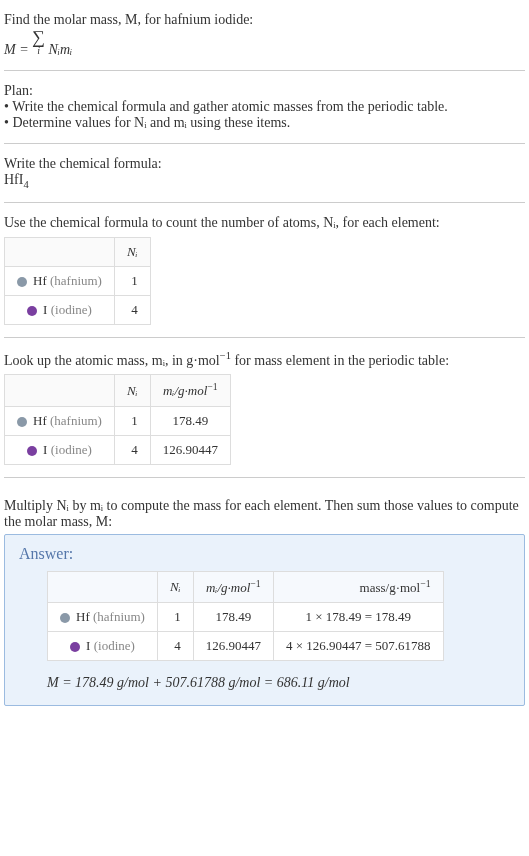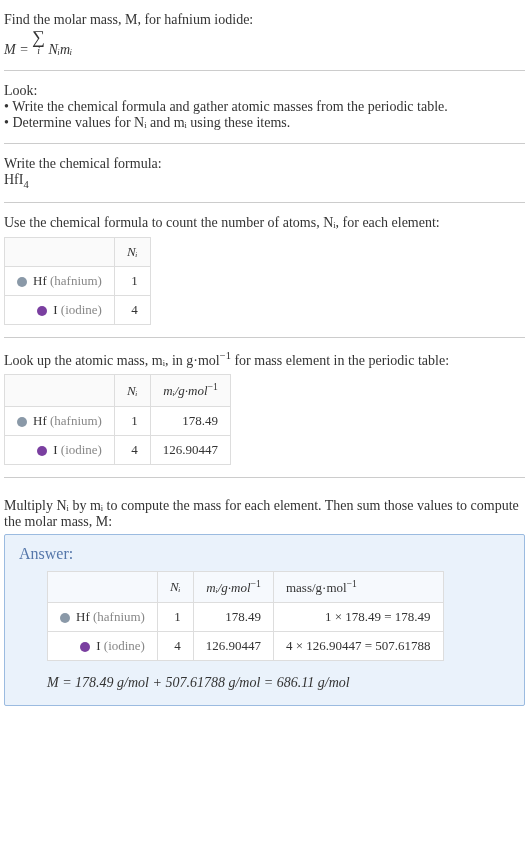--- a/index.html
+++ b/index.html
@@ -23,21 +23,21 @@
 }
 .sub { vertical-align: sub; font-size: 0.75em; font-style: italic; }
 .sup { vertical-align: super; font-size: 0.75em; }
 table {
   border-collapse: collapse;
   margin-top: 6px;
 }
 th, td {
   border: 1px solid #ddd;
   padding: 6px 12px;
-  text-align: right;
+  text-align: center;
   font-size: 13px;
 }
 th { background: #fafafa; font-weight: normal; }
 td.num, th.num { text-align: right; }
 .dot {
   display: inline-block;
   width: 10px; height: 10px;
   border-radius: 50%;
   margin-right: 6px;
   vertical-align: middle;
@@ -82,21 +82,21 @@
 
 <div class="section">
   <div>Find the molar mass, M, for hafnium iodide:</div>
   <div class="formula">
     <span>M = </span><span class="sigma"><span class="sig">∑</span><span class="idx">i</span></span>
     <span>Nᵢmᵢ</span>
   </div>
 </div>
 
 <div class="section">
-  <div>Look:</div>
+  <div>Plan:</div>
   <div>• Write the chemical formula and gather atomic masses from the periodic table.</div>
   <div>• Determine values for Nᵢ and mᵢ using these items.</div>
 </div>
 
 <div class="section">
   <div>Write the chemical formula:</div>
   <div>
     <span>HfI</span><span class="sub" style="font-style:normal">4</span>
   </div>
 </div>
@@ -151,21 +151,21 @@
 </div>
 
 <div class="answer-box">
   <div class="label">Answer:</div>
   <table>
     <tbody>
         <tr>
       <th></th>
       <th class="num"><span class="formula">Nᵢ</span></th>
       <th><span class="formula">mᵢ/g·mol</span><span class="sup">−1</span></th>
-      <th style="text-align:left"><span>mass/g·mol</span><span class="sup">−1</span></th>
+      <th style="text-align:right"><span>mass/g·mol</span><span class="sup">−1</span></th>
     </tr>
     <tr>
       <td><span class="dot dot-hf"></span><span class="elem-sym">Hf</span> <span class="elem-label">(hafnium)</span></td>
       <td class="num">1</td>
       <td>178.49</td>
       <td>1 × 178.49 = 178.49</td>
     </tr>
     <tr>
       <td><span class="dot dot-i"></span><span class="elem-sym">I</span> <span class="elem-label">(iodine)</span></td>
       <td class="num">4</td>

